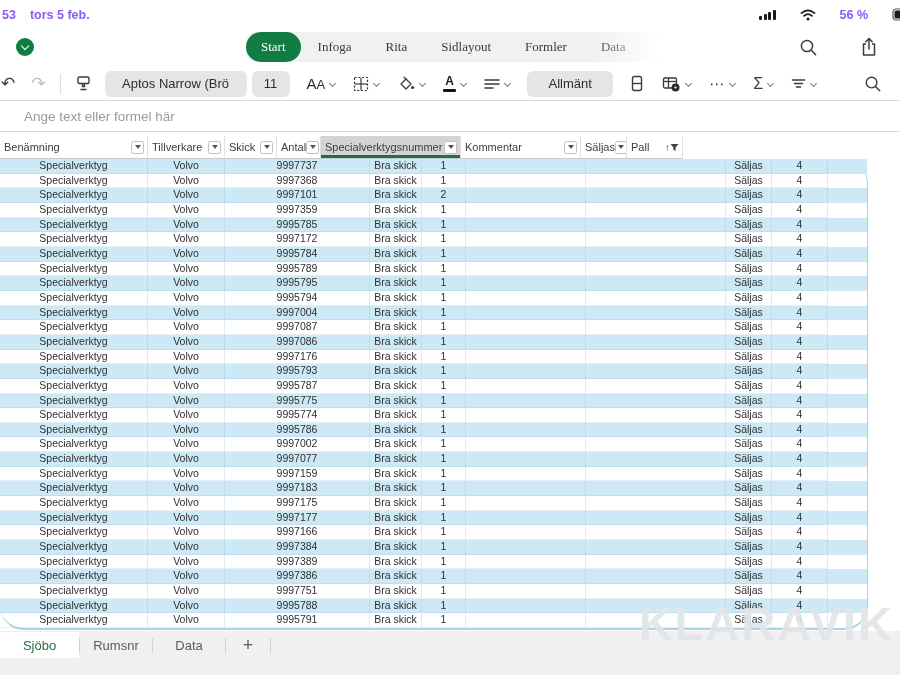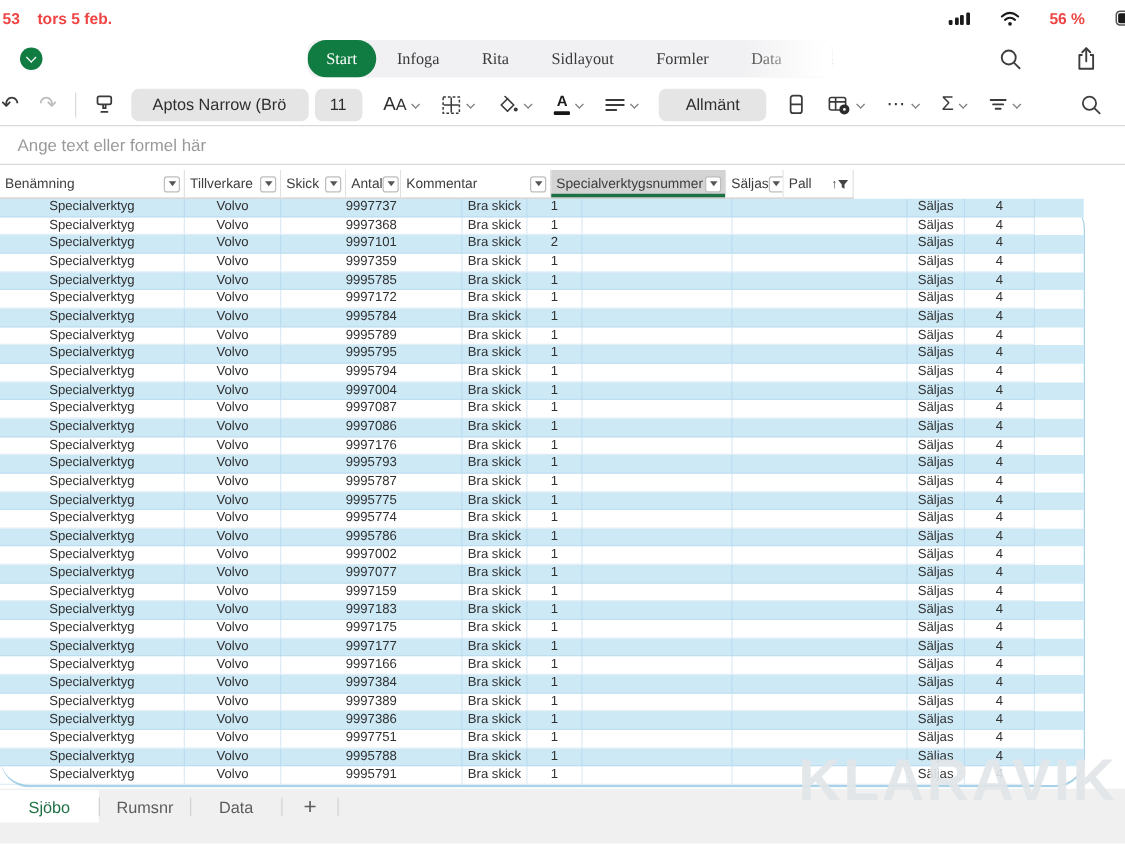--- a/index.html
+++ b/index.html
@@ -1,21 +1,21 @@
 <!DOCTYPE html>
 <html><head>
 <meta charset="utf-8">
 <style>
   * { box-sizing: border-box; margin: 0; padding: 0; }
   html,body { background:#fff; }
   .screen{position:relative;width:900px;height:675px;background:#fff;overflow:hidden;
     font-family:"Liberation Sans",sans-serif;color:#222;}
 
   
-  .statusbar{height:27px;display:flex;align-items:center;padding:2px 0 0 2px;font-size:12.5px;font-weight:700;color:#ef4444;}
+  .statusbar{height:27px;display:flex;align-items:center;padding:2px 0 0 2px;font-size:12.5px;font-weight:700;color:#8b5cf6;}
   .sb-time{margin-right:14px;}
   .sb-right{margin-left:auto;display:flex;align-items:center;gap:24px;}
   .sig{display:flex;align-items:flex-end;gap:1.5px;height:11px;}
   .sig i{display:block;width:3px;background:#1b1b1b;border-radius:1px;}
   .sig i:nth-child(1){height:4px}.sig i:nth-child(2){height:6px}
   .sig i:nth-child(3){height:8px}.sig i:nth-child(4){height:10px}
   .batwrap{width:8px;height:13px;overflow:hidden;flex:none;}
 
   
   .titlebar{height:40px;display:flex;align-items:center;padding:0 14px 0 8px;position:relative;}
@@ -46,21 +46,21 @@
   .sizebox{width:38px;margin-right:8px;}
   .fmtbox{width:86px;margin:0 8px;}
   .icochev{display:flex;align-items:center;gap:5px;padding:0 9px;}
   .fontcolor{display:flex;flex-direction:column;align-items:center;line-height:1;}
   .fontcolor b{font-size:12px;font-weight:700;color:#1a1a1a;}
   .fontcolor i{display:block;width:13px;height:3.5px;background:#161616;border-radius:1px;margin-top:1.5px;}
   .mlauto{margin-left:auto;}
 
   
   .formulabar{height:32px;border-top:1px solid #DADADA;border-bottom:1px solid #DADADA;
-    display:flex;align-items:center;padding-left:14px;font-size:13.5px;color:#9a9a9a;background:#fff;}
+    display:flex;align-items:center;padding-left:24px;font-size:13.5px;color:#9a9a9a;background:#fff;}
 
   
   .grid{margin-top:4px;position:relative;}
   .thead{display:flex;width:868px;height:23px;}
   .hcell{position:relative;display:flex;align-items:center;justify-content:space-between;
     padding:0 3px 0 4px;font-size:11px;color:#3d3d3d;background:#fff;
     border-right:1px solid #E1E1E1;border-bottom:1px solid #CBCBCB;white-space:nowrap;overflow:hidden;}
   .hcell.selected{background:#D4D4D4;box-shadow:inset 0 -3px 0 #1E7145;}
   .fbtn{width:13px;height:13px;background:#fff;border:1px solid #BEBEBE;border-radius:2.5px;
     display:flex;align-items:center;justify-content:center;flex:none;}
@@ -269,28 +269,28 @@
           <span class="fbtn">
             <span class="tri"></span>
           </span>
         </div>
         <div class="hcell c4">
           <span>Antal</span>
           <span class="fbtn">
             <span class="tri"></span>
           </span>
         </div>
+        <div class="hcell c6 selected">
+          <span>Specialverktygsnummer</span>
+          <span class="fbtn">
+            <span class="tri"></span>
+          </span>
+        </div>
         <div class="hcell c5">
           <span>Kommentar</span>
-          <span class="fbtn">
-            <span class="tri"></span>
-          </span>
-        </div>
-        <div class="hcell c6 selected">
-          <span>Specialverktygsnummer</span>
           <span class="fbtn">
             <span class="tri"></span>
           </span>
         </div>
         <div class="hcell c7">
           <span>Säljas</span>
           <span class="fbtn">
             <span class="tri"></span>
           </span>
         </div>

